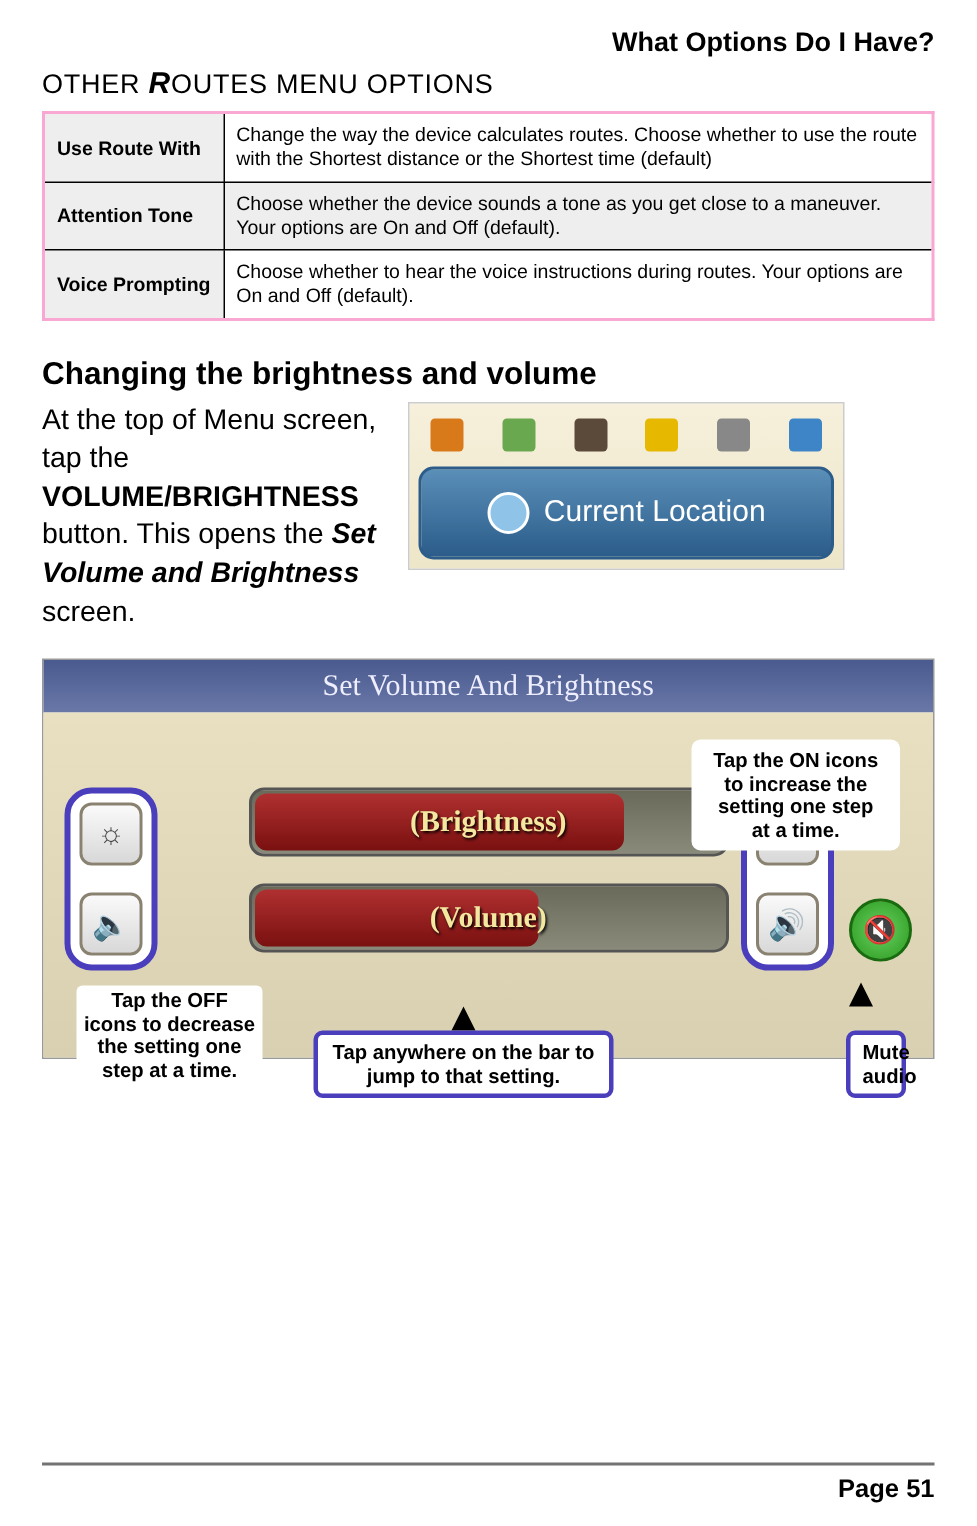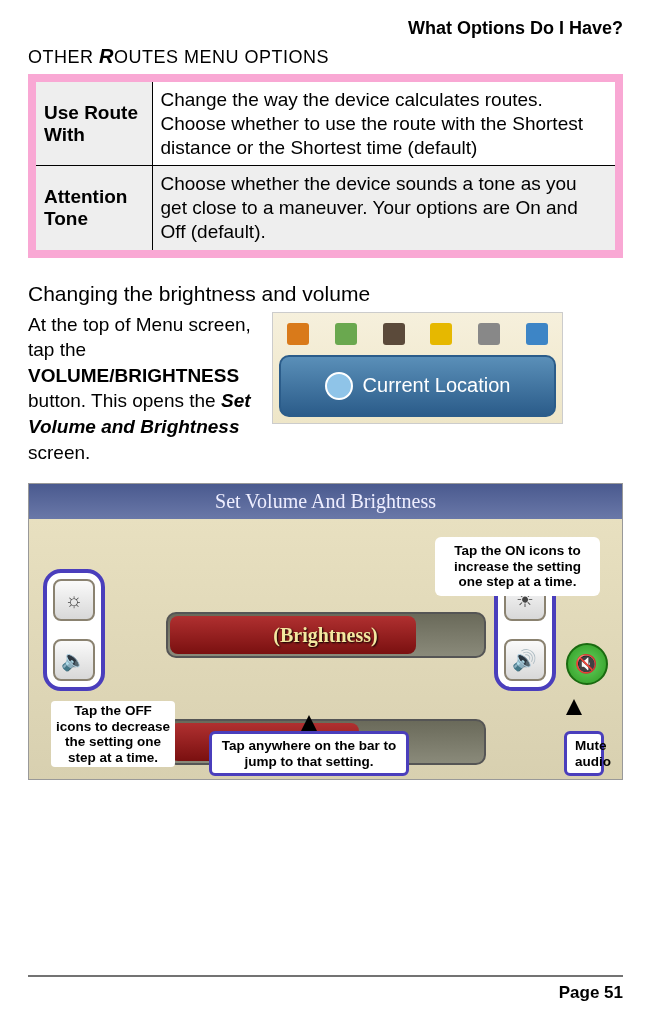--- a/index.html
+++ b/index.html
@@ -23,41 +23,41 @@
       font-size: 18px;
       letter-spacing: 0.5px;
       margin-bottom: 6px;
       font-family: Arial, sans-serif;
     }
     .section-heading .sc { font-variant: small-caps; }
     .section-heading .ital { font-style: italic; font-weight: bold; font-size: 20px; }
     table.routes {
       width: 100%;
       border-collapse: collapse;
-      border: 8px solid #f9a8d4;
-      font-size: 19px;
+      border: 2px solid #f9a8d4;
+      font-size: 13px;
     }
     table.routes td {
       border: 1px solid #000;
       padding: 6px 8px;
       vertical-align: middle;
     }
     table.routes td.lbl {
       width: 120px;
       font-weight: bold;
       background: #eee;
       font-family: "Arial Narrow", Arial, sans-serif;
     }
     table.routes tr:nth-child(2) td.lbl,
     table.routes tr:nth-child(2) td.desc { background: #eee; }
     table.routes tr:nth-child(odd) td.desc { background: #fff; }
     table.routes td.desc { font-family: "Arial Narrow", Arial, sans-serif; line-height: 1.25; }
 
     .subhead {
-      font-weight: normal;
+      font-weight: bold;
       font-size: 21px;
       margin-top: 24px;
       margin-bottom: 6px;
     }
     .intro-row { display: flex; gap: 14px; align-items: flex-start; }
     .intro-text { font-size: 19px; line-height: 1.35; flex: 0 0 230px; }
     .intro-text .bold { font-weight: bold; }
     .intro-text .ibold { font-weight: bold; font-style: italic; }
     .cl-graphic { flex: 1; }
 
@@ -132,21 +132,20 @@
     .bar {
       height: 46px;
       border-radius: 10px;
       background: linear-gradient(#6a6a5a,#8a8a7a);
       border: 2px solid #555;
       position: relative;
       display: flex; align-items: center; justify-content: center;
       color: #f4e8a0; font-weight: bold; font-size: 20px;
       text-shadow: 1px 1px 2px #000;
       font-family: Georgia, serif;
-      margin-top: 43px;
     }
     .bar .fill {
       position: absolute; left: 2px; top: 2px; bottom: 2px;
       border-radius: 8px;
       background: linear-gradient(#b03030,#7a1010);
     }
     .bar.brightness .fill { width: 78%; }
     .bar.volume .fill { width: 60%; }
     .bar span { position: relative; z-index: 2; }
 
@@ -201,21 +200,21 @@
       font-family: "Arial Narrow", Arial, sans-serif;
       text-align: center;
       line-height: 1.15;
       z-index: 5;
     }
     .arrow {
       position: absolute;
       width: 0; height: 0;
       z-index: 4;
     }
-    .co-on { top: 18px; right: 22px; width: 165px; border: none; }
+    .co-on { top: 18px; right: 22px; width: 139px; border: none; }
     .co-off { top: 178px; left: 14px; width: 140px; border: none; background: transparent; }
     .co-off-inner, .co-on-inner { background:#fff; border-radius:4px; padding:2px 4px;}
     .co-bar { top: 212px; left: 180px; width: 200px; }
     .co-mute { top: 212px; right: 18px; width: 40px; }
 
     .arrow-up { border-left:8px solid transparent; border-right:8px solid transparent; border-bottom:16px solid #000; }
     .ar-bar { top:196px; left:272px; }
     .ar-mute { top:180px; right:40px; }
 
     .page-footer {
@@ -241,20 +240,24 @@
 
 <table class="routes">
   <tbody>
       <tr>
     <td class="lbl">Use Route With</td>
     <td class="desc">Change the way the device calculates routes. Choose whether to use the route with the Shortest distance or the  Shortest time (default)</td>
   </tr>
   <tr>
     <td class="lbl">Attention Tone</td>
     <td class="desc">Choose whether the device sounds a tone as you get close to a maneuver. Your options are On and Off (default).</td>
+  </tr>
+  <tr>
+    <td class="lbl">Voice Prompting</td>
+    <td class="desc">Choose whether to hear the voice instructions during routes. Your options are On and Off (default).</td>
   </tr>
 </tbody>
   </table>
 
 <div class="subhead">Changing the brightness and volume</div>
 
 <div class="intro-row">
   <div class="intro-text">
     <span>At the top of Menu screen, tap the </span><span class="bold">VOLUME/BRIGHTNESS</span><span> button. This opens the </span><span class="ibold">Set Volume and Brightness</span><span> screen.</span>
   </div>

